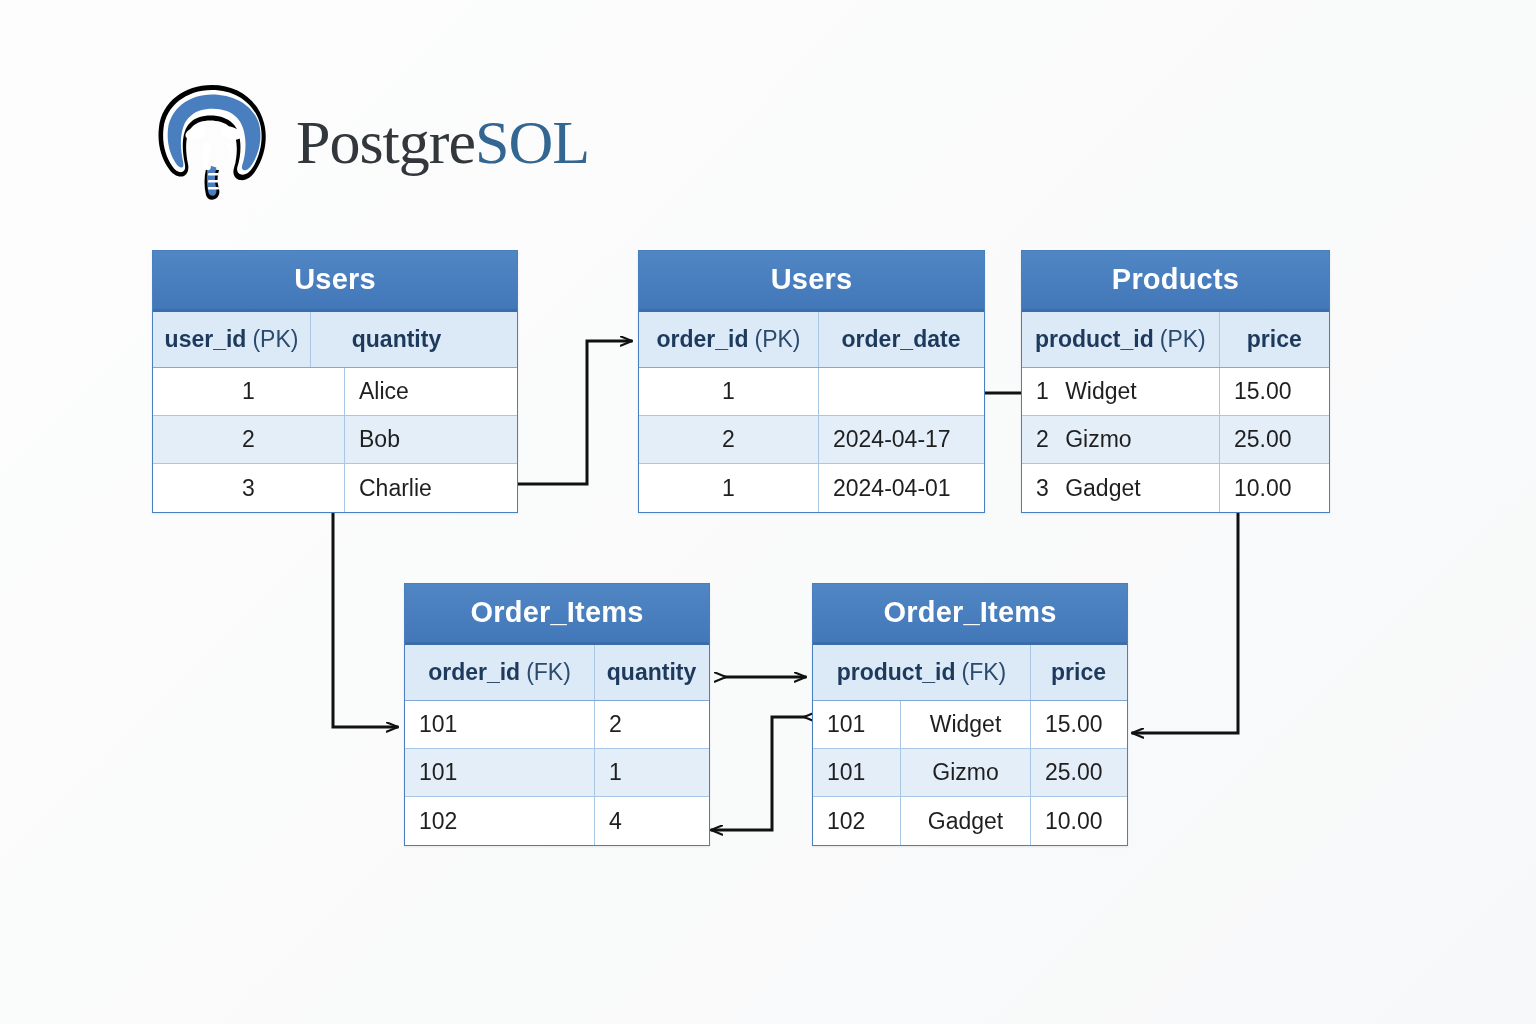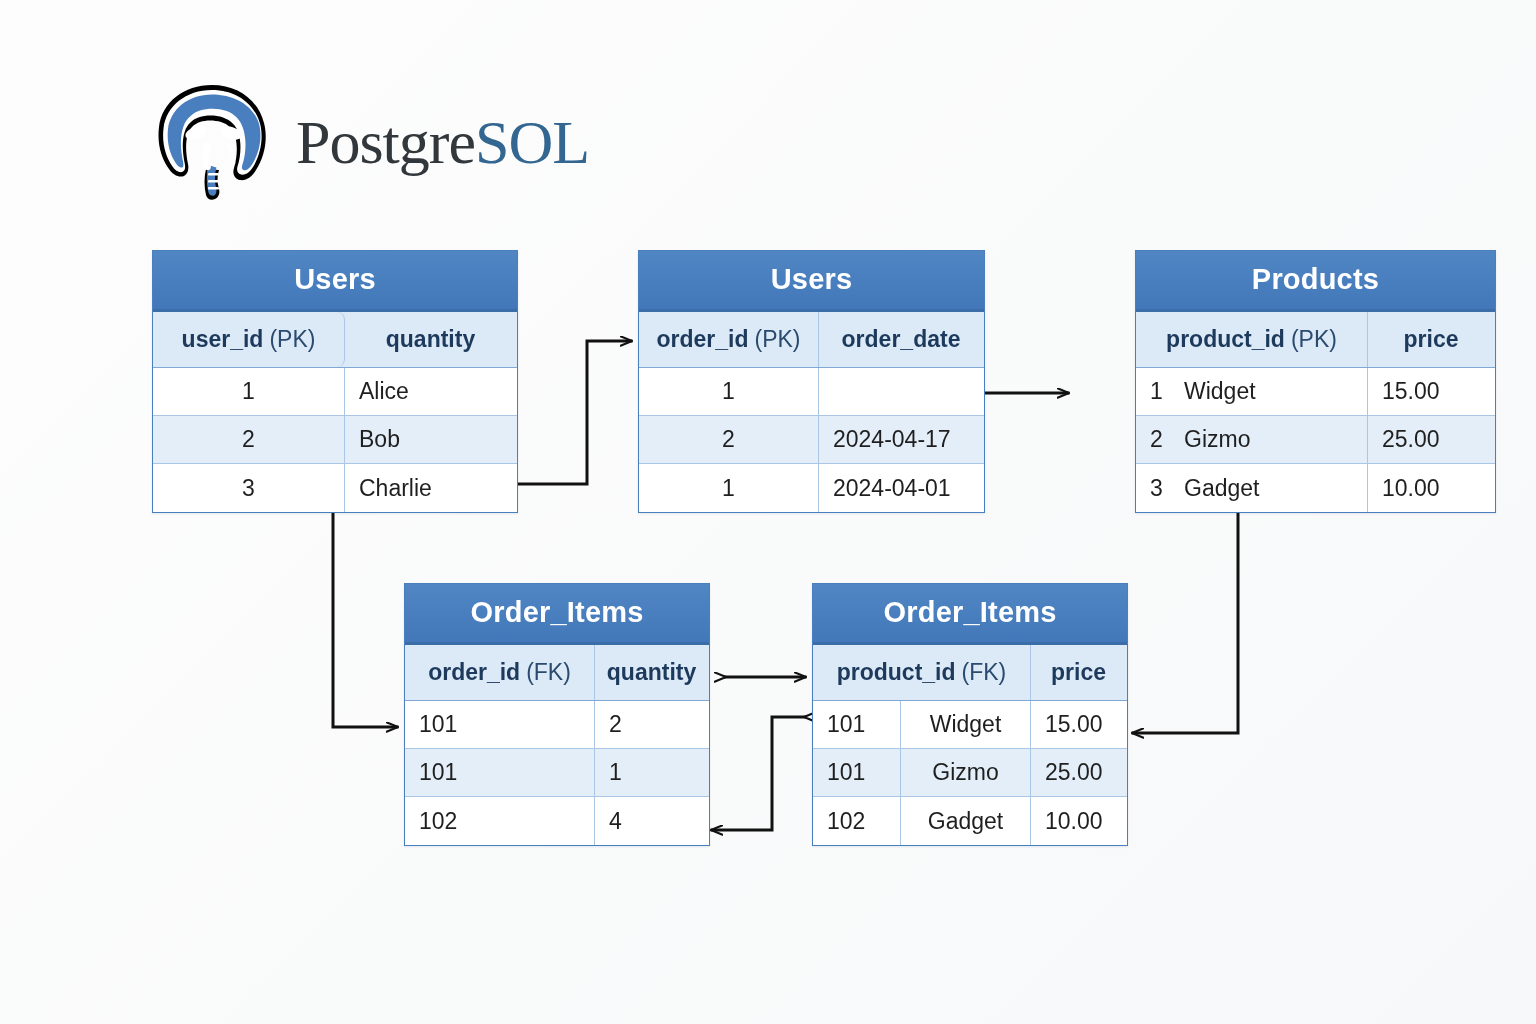--- a/index.html
+++ b/index.html
@@ -177,21 +177,21 @@
     <path d="M725,677 L805,677" fill="none" stroke="#111111" stroke-width="3" stroke-linecap="square" marker-end="url(#arrowR)" marker-start="url(#arrowL)"></path>
 
     <path d="M805,717 L772,717 L772,830 L712,830" fill="none" stroke="#111111" stroke-width="3" stroke-linecap="square" stroke-linejoin="miter" marker-start="url(#arrowL)" marker-end="url(#arrowR)"></path>
 
     <path d="M1238,509 L1238,733 L1133,733" fill="none" stroke="#111111" stroke-width="3" stroke-linecap="square" stroke-linejoin="miter" marker-end="url(#arrowR)"></path>
   </svg>
 
   <div class="tbl" id="tbl-users" style="left:152px; top:250px; width:366px;">
     <div class="tbl-title">Users</div>
     <div class="row hdr-row">
-      <div class="cell hdr divider" style="width:192px;border-radius:8px;">
+      <div class="cell hdr divider" style="width:158px;">
         <span>user_id</span>
           <span class="key-note">(PK)</span>
       </div>
       <div class="cell hdr" style="width:171px;">
         <span>quantity</span>
       </div>
     </div>
     <div class="row body-row">
       <div class="cell center divider" style="width:192px;">1</div>
       <div class="cell left" style="width:171px;">Alice</div>
@@ -223,21 +223,21 @@
     <div class="row body-row alt">
       <div class="cell center divider" style="width:180px;">2</div>
       <div class="cell left" style="width:164px;">2024-04-17</div>
     </div>
     <div class="row body-row last">
       <div class="cell center divider" style="width:180px;">1</div>
       <div class="cell left" style="width:164px;">2024-04-01</div>
     </div>
   </div>
 
-  <div class="tbl" id="tbl-products" style="left:1135px; top:250px; width:361px;">
+  <div class="tbl" id="tbl-products" style="left:1021px; top:250px; width:309px;">
     <div class="tbl-title">Products</div>
     <div class="row hdr-row">
       <div class="cell hdr divider" style="width:232px;">
         <span>product_id</span>
           <span class="key-note">(PK)</span>
       </div>
       <div class="cell hdr" style="width:126px;">
         <span>price</span>
       </div>
     </div>

